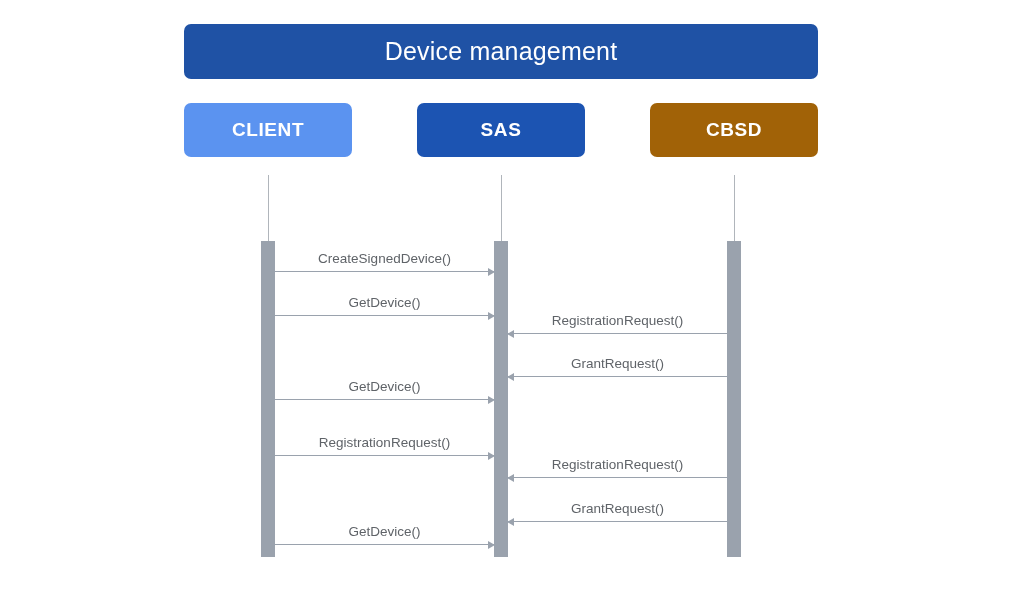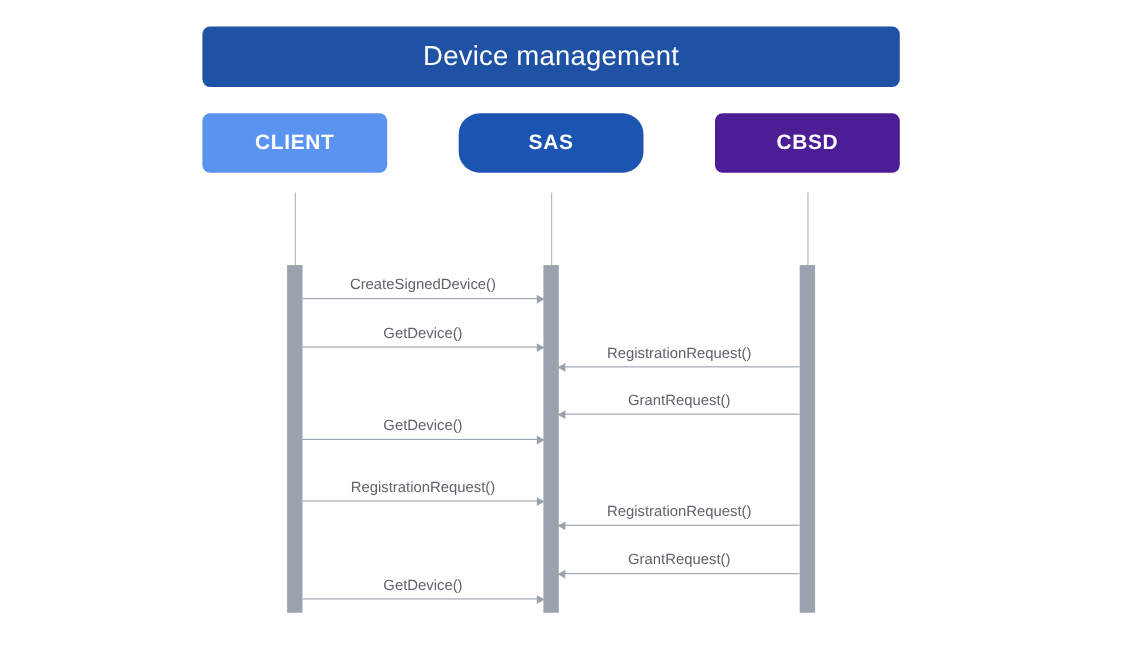--- a/index.html
+++ b/index.html
@@ -176,21 +176,21 @@
         <div class="line" style="background: rgb(154, 162, 173);"></div>
         <div class="head"></div>
         <div class="label" style="color: rgb(95, 99, 104);">GetDevice()</div>
       </div>
     </div>
 
   <div id="participants">
       <div class="participant" style="left: 184px; width: 168px; background: rgb(91, 147, 240);">
         <span>CLIENT</span>
       </div>
-      <div class="participant" style="left: 417px; width: 168px; background: rgb(28, 84, 178); border-radius: 19px;">
+      <div class="participant" style="left: 417px; width: 168px; background: rgb(28, 84, 178);">
         <span>SAS</span>
       </div>
-      <div class="participant" style="left: 650px; width: 168px; background: #4c1d95;">
+      <div class="participant" style="left: 650px; width: 168px; background: #a16207;">
         <span>CBSD</span>
       </div>
     </div>
 
 </div>
 
 </body></html>

